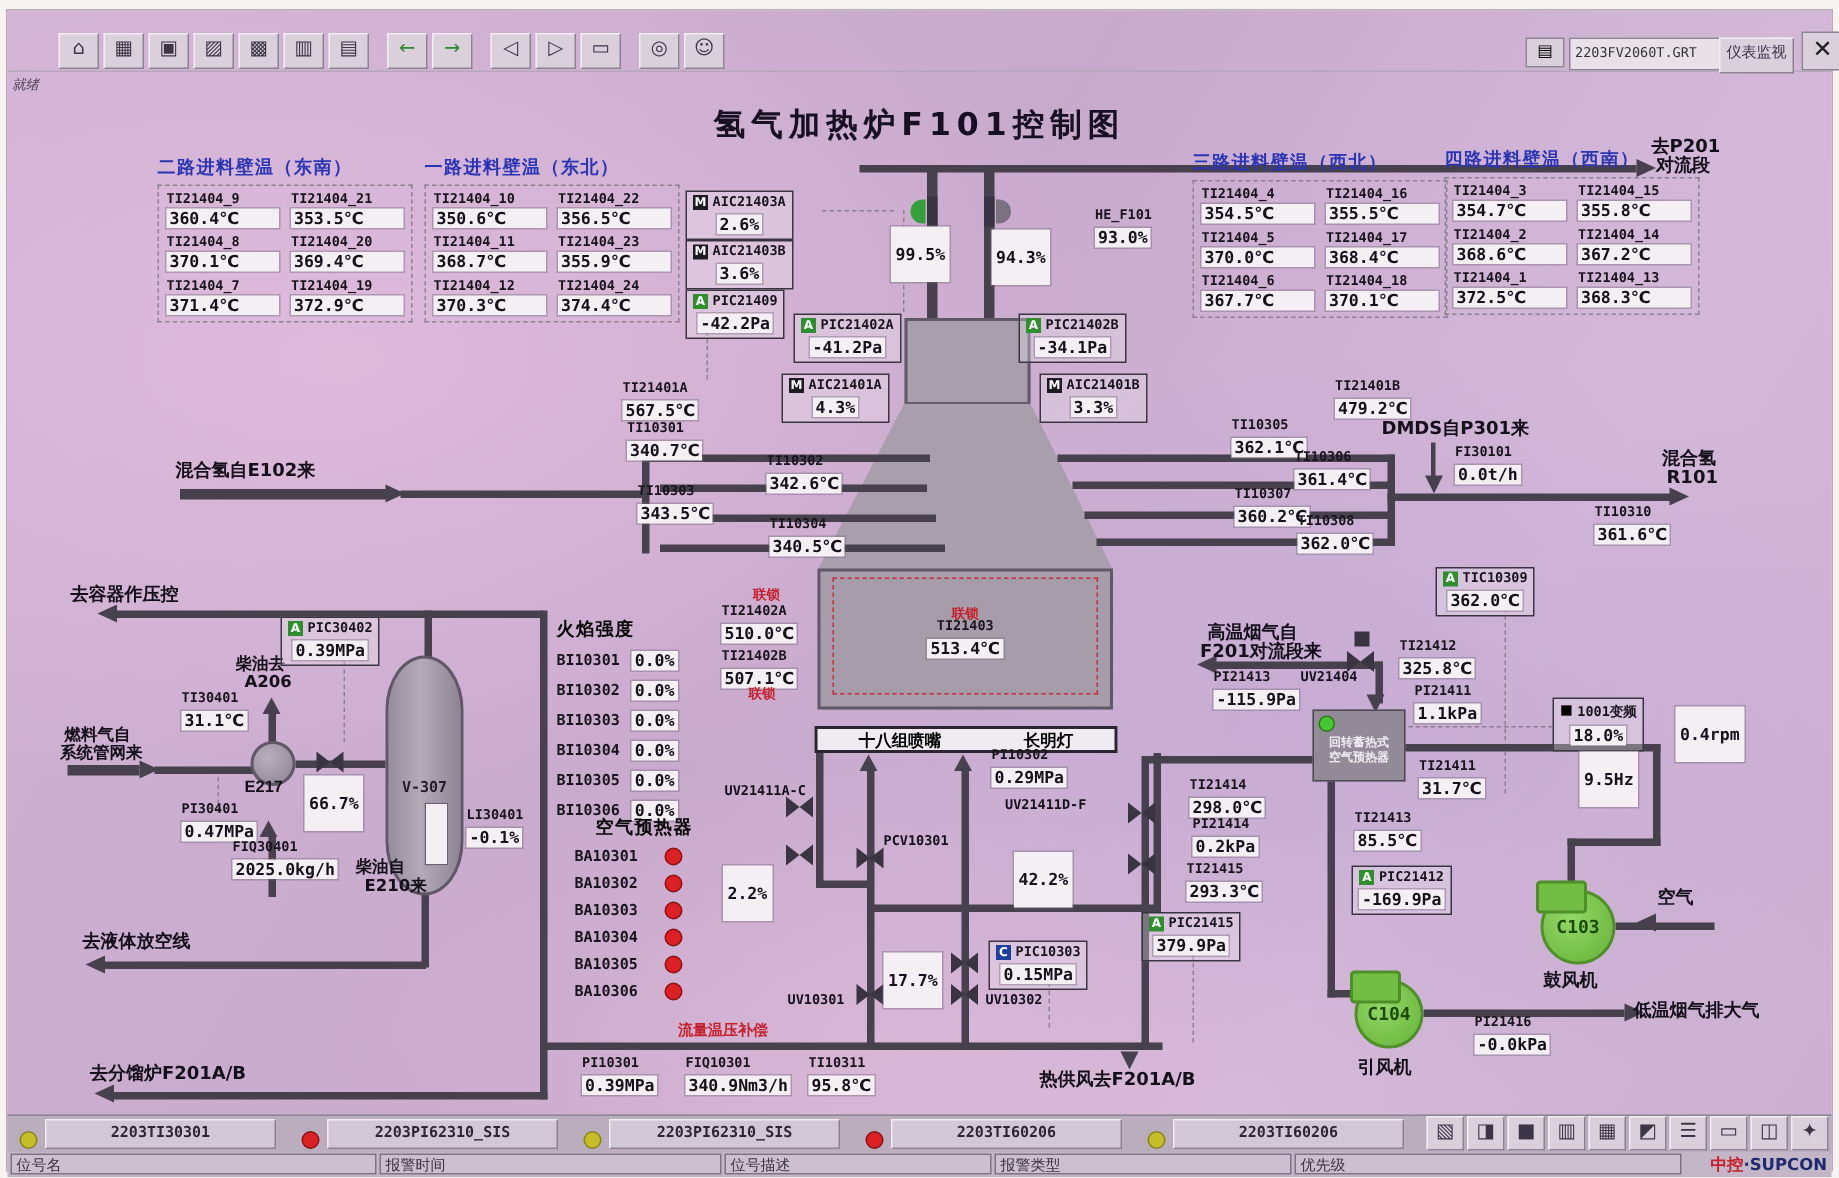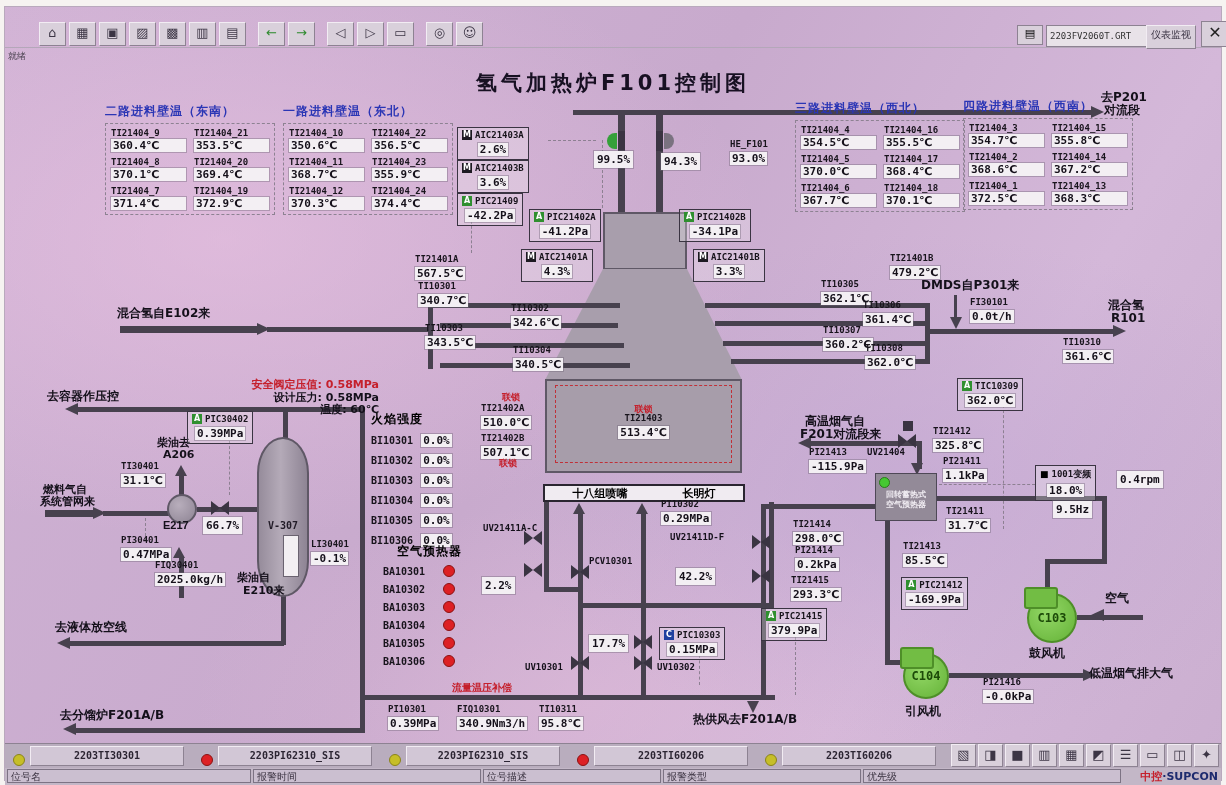--- a/index.html
+++ b/index.html
@@ -12,21 +12,21 @@
       radial-gradient(ellipse 640px 320px at 48% 90%, rgba(228,188,218,.45), transparent 62%),
       linear-gradient(120deg,#cfb2d4,#c8aacd 45%,#d4b8d9 75%,#cbafd0);
     border:1px solid #b9a9bd;}
   
   .toolbar{position:absolute;left:34px;top:14px;height:26px;display:flex;align-items:center;gap:3px;z-index:9;}
   .tb-btn{width:25px;height:22px;background:#d9d0db;border:1px solid;border-color:#f2ecf3 #8d8292 #8d8292 #f2ecf3;
     font-size:13px;line-height:20px;text-align:center;color:#3c3545;cursor:default;}
   .tb-btn.green{color:#2c8a2c;}
   .tb-sep{width:6px;}
   .statusline{position:absolute;left:0;top:40px;width:100%;height:15px;border-top:1px solid #b4a7b9;z-index:9;}
-  .status-left{position:absolute;left:3px;top:2px;font-size:9px;color:#4a4250;}
+  .status-left{position:absolute;left:3px;top:2px;font-size:9px;color:#4a4250;font-style:italic;}
   .status-right{position:absolute;right:6px;top:2px;font-size:9px;color:#3c3442;white-space:nowrap;}
   .filebox{position:absolute;left:1041px;top:18px;width:96px;height:16px;background:#e8e2e8;
     border:1px solid #8d8292;font:9px "DejaVu Sans Mono",monospace;color:#333;padding:2px 3px;z-index:10;}
   .monbtn{position:absolute;left:1141px;top:18px;height:18px;background:#d9d0db;border:1px solid;
     border-color:#f2ecf3 #8d8292 #8d8292 #f2ecf3;font-size:10px;padding:2px 4px;z-index:10;color:#3c3545;}
   .monarrow{position:absolute;left:1196px;top:18px;width:14px;height:18px;background:#d9d0db;border:1px solid;
     border-color:#f2ecf3 #8d8292 #8d8292 #f2ecf3;font-size:8px;text-align:center;line-height:17px;z-index:10;}
   .closebtn{position:absolute;left:1196px;top:14px;width:26px;height:24px;background:#d9d0db;border:1px solid #8d8292;
     font-weight:bold;font-size:16px;text-align:center;line-height:22px;z-index:11;color:#222;}
   .printbtn{position:absolute;left:1012px;top:18px;width:24px;height:18px;background:#d9d0db;border:1px solid #8d8292;
@@ -44,21 +44,21 @@
   .tval{font:bold 11px "DejaVu Sans Mono","DejaVu Sans",monospace;background:#f3eff3;color:#15101a;
     padding:0 2px;white-space:nowrap;display:inline-block;margin-top:1px;box-shadow:0 0 0 1px rgba(110,100,118,.4);}
   .ibox{position:absolute;z-index:7;border:1px solid #3a3442;background:rgba(243,239,243,.30);
     padding:2px 4px;text-align:center;line-height:1.05;}
   .ibox .hdr{display:flex;align-items:center;gap:3px;justify-content:center;}
   .badge{font:bold 8px "DejaVu Sans",sans-serif;width:10px;height:10px;line-height:10px;text-align:center;display:inline-block;}
   .badge.A{background:#2f8f2f;color:#fff;}
   .badge.M{background:#1d1a22;color:#fff;}
   .badge.C{background:#1f3f9f;color:#fff;}
   .vbox{position:absolute;z-index:7;font:bold 11px "DejaVu Sans Mono","DejaVu Sans",monospace;background:#f3eff3;
-    color:#15101a;padding:2px 3px;box-shadow:0 0 0 1px rgba(110,100,118,.4);white-space:nowrap;}
+    color:#15101a;padding:12px 3px;box-shadow:0 0 0 1px rgba(110,100,118,.4);white-space:nowrap;}
   .lbl{position:absolute;font:bold 11px "DejaVu Sans",sans-serif;color:#14101a;white-space:nowrap;z-index:6;line-height:1.1;}
   .lbl.big{font-size:12px;}
   .lbl.red{color:#c5202c;}
   .note{position:absolute;z-index:6;text-align:right;font-size:11px;font-weight:bold;line-height:1.15;color:#14101a;}
   
   .ph{position:absolute;height:5px;background:#47414e;z-index:2;}
   .pv{position:absolute;width:5px;background:#47414e;z-index:2;}
   .dh{position:absolute;border-top:1px dashed #8d8092;z-index:1;height:0;}
   .dv{position:absolute;border-left:1px dashed #8d8092;z-index:1;width:0;}
   .ar{position:absolute;width:0;height:0;z-index:3;}
@@ -510,25 +510,20 @@
   <div class="tag" style="left:452px;top:697px"><span class="tid">FIQ10301</span><span class="tval">340.9Nm3/h</span></div>
   <div class="tag" style="left:534px;top:697px"><span class="tid">TI10311</span><span class="tval">95.8℃</span></div>
   <div class="ar d" style="left:742px;top:694px"></div>
   <div class="lbl big" style="left:688px;top:706px">热供风去F201A/B</div>
 
   <div class="lbl big" style="left:42px;top:383px">去容器作压控</div>
   <div class="ar l" style="left:60px;top:396px"></div>
   <div class="ph" style="left:72px;top:400px;width:285px"></div>
   <div class="pv" style="left:278px;top:400px;height:32px"></div>
   <div class="pv" style="left:355px;top:400px;height:326px"></div>
-  <div class="note" style="left:222px;top:372px;width:152px">
-    <div class="red" style="color:#c5202c">安全阀定压值: 0.58MPa</div>
-    <div>设计压力: 0.58MPa</div>
-    <div>温度: 60℃</div>
-  </div>
   <div class="ibox" style="left:182px;top:404px">
     <div class="hdr">
           <span class="badge A">A</span>
           <span class="tid">PIC30402</span>
         </div>
     <span class="tval">0.39MPa</span></div>
   <div class="dv" style="left:224px;top:434px;height:54px"></div>
   <div class="lbl" style="left:152px;top:430px">柴油去</div>
   <div class="lbl" style="left:158px;top:442px">A206</div>
   <div class="ar u" style="left:170px;top:458px"></div>

